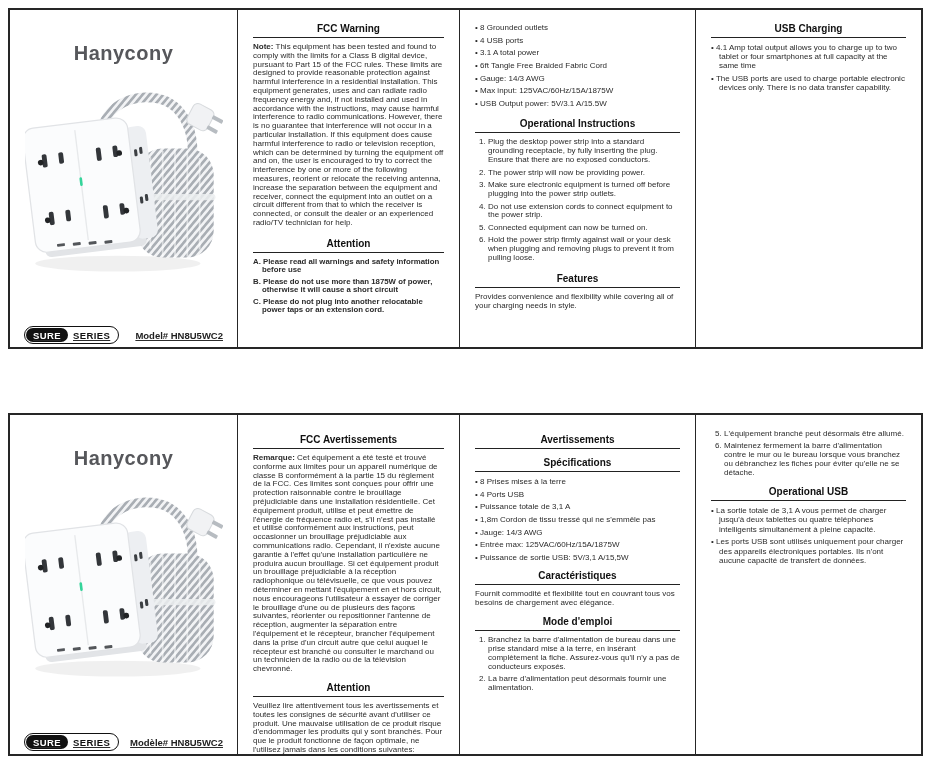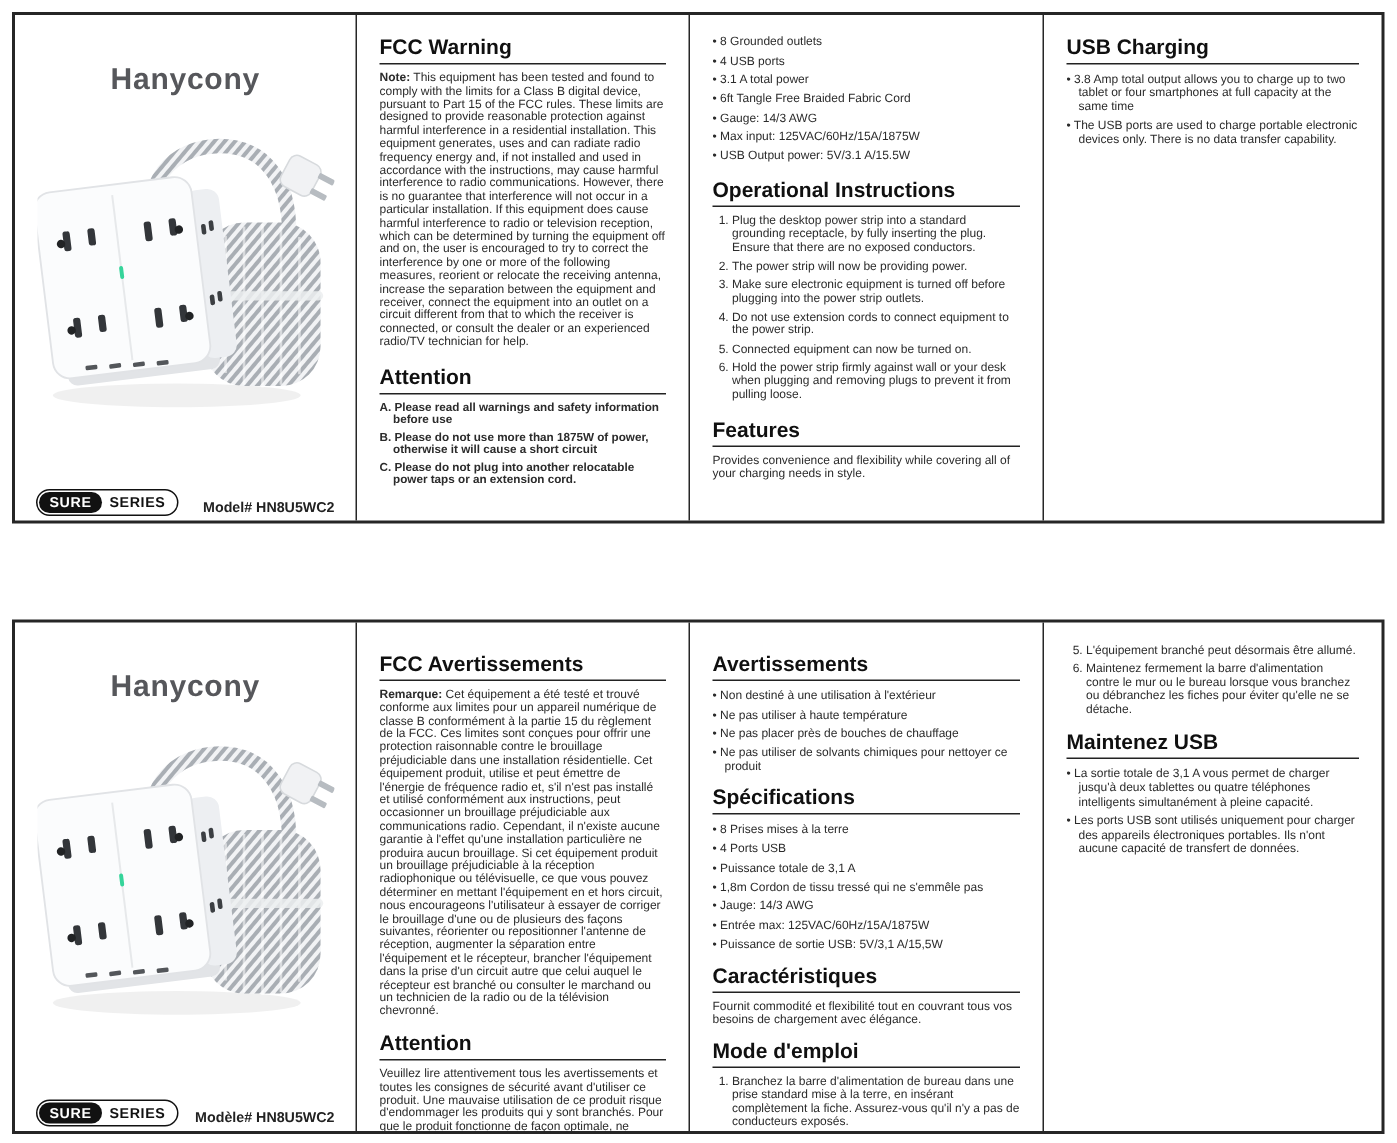--- a/index.html
+++ b/index.html
@@ -15,29 +15,29 @@
   #panel-en{top:8px;height:341px;}
   #panel-fr{top:413px;height:343px;}
   .col{box-sizing:border-box;padding:11px 15px 9px;overflow:hidden;}
   .col + .col{border-left:1.5px solid #262626;}
   .col-product{width:227px;display:flex;flex-direction:column;align-items:center;padding:8px 14px 3px;}
   .col-fcc{width:222px;}
   .col-mid{width:236px;}
   .col-right{flex:1;}
   .logo{margin-top:24px;font-size:20px;font-weight:800;color:#56575b;letter-spacing:.5px;}
   .product-art{width:198px;height:204px;margin-top:6px;}
-  .bottom-row{margin-top:auto;width:100%;display:flex;align-items:flex-end;justify-content:space-between;}
+  .bottom-row{margin-top:auto;width:100%;display:flex;align-items:center;justify-content:space-between;text-decoration:underline;}
   .badge{display:inline-flex;align-items:center;border:1.5px solid #111;border-radius:999px;padding:1px;font-weight:800;font-size:9.5px;letter-spacing:.4px;white-space:nowrap;}
   .badge-left{background:#111;color:#fff;border-radius:999px;padding:1.5px 7px;}
   .badge-right{color:#111;padding:1.5px 7px 1.5px 5px;}
   .model{font-size:9.5px;font-weight:700;color:#222;}
   .sec{margin-top:10px;}
   .sec:first-child{margin-top:2px;}
   #panel-fr .sec{margin-top:8px;}
-  .sec-title{font-size:14px;font-weight:700;color:#101010;border-bottom:1.6px solid #222;padding-bottom:3px;margin:0 0 5px 0;}
+  .sec-title{font-size:10px;font-weight:700;color:#101010;border-bottom:1.6px solid #222;padding-bottom:3px;margin:0 0 5px 0;text-align:center;}
   .body{font-size:8px;line-height:1.1;margin:0;}
   .blist{list-style:none;margin:2px 0 0 0;padding:0;font-size:8px;line-height:1.15;}
   .blist li{margin-bottom:3.5px;padding-left:8px;text-indent:-8px;}
   .blist li::before{content:"• ";}
   .alist{font-size:7.8px;font-weight:700;line-height:1.12;margin-top:2px;}
   .alist div{padding-left:9px;text-indent:-9px;margin-bottom:2.5px;}
   .nlist{margin:2px 0 0 0;padding-left:13px;font-size:8px;line-height:1.12;}
   .nlist li{margin-bottom:3.5px;}
 </style>
 </head>
@@ -166,21 +166,21 @@
     <div class="sec">
       <h3 class="sec-title">Features</h3>
       <p class="body">Provides convenience and flexibility while covering all of your charging needs in style.</p>
     </div>
   </div>
 
   <div class="col col-right">
     <div class="sec">
       <h3 class="sec-title">USB Charging</h3>
       <ul class="blist">
-        <li>3.8 Amp total output allows you to charge up to two tablet or four smartphones at full capacity at the same time</li>
+        <li>4.1 Amp total output allows you to charge up to two tablet or four smartphones at full capacity at the same time</li>
         <li>The USB ports are used to charge portable electronic devices only. There is no data transfer capability.</li>
       </ul>
     </div>
   </div>
 </div>
 
 <div class="panel" id="panel-fr">
   <div class="col col-product">
     <div class="logo">Hanycony</div>
     <svg class="product-art" viewBox="0 0 222 232">
@@ -202,26 +202,20 @@
     </div>
     <div class="sec">
       <h3 class="sec-title">Attention</h3>
       <p class="body">Veuillez lire attentivement tous les avertissements et toutes les consignes de sécurité avant d'utiliser ce produit. Une mauvaise utilisation de ce produit risque d'endommager les produits qui y sont branchés. Pour que le produit fonctionne de façon optimale, ne l'utilisez jamais dans les conditions suivantes:</p>
     </div>
   </div>
 
   <div class="col col-mid">
     <div class="sec">
       <h3 class="sec-title">Avertissements</h3>
-      <ul class="blist">
-        <li>Non destiné à une utilisation à l'extérieur</li>
-        <li>Ne pas utiliser à haute température</li>
-        <li>Ne pas placer près de bouches de chauffage</li>
-        <li>Ne pas utiliser de solvants chimiques pour nettoyer ce produit</li>
-      </ul>
     </div>
     <div class="sec">
       <h3 class="sec-title">Spécifications</h3>
       <ul class="blist">
         <li>8 Prises mises à la terre</li>
         <li>4 Ports USB</li>
         <li>Puissance totale de 3,1 A</li>
         <li>1,8m Cordon de tissu tressé qui ne s'emmêle pas</li>
         <li>Jauge: 14/3 AWG</li>
         <li>Entrée max: 125VAC/60Hz/15A/1875W</li>
@@ -241,20 +235,20 @@
       </ol>
     </div>
   </div>
 
   <div class="col col-right">
     <ol class="nlist" start="5" style="margin-top:4px">
       <li>L'équipement branché peut désormais être allumé.</li>
       <li>Maintenez fermement la barre d'alimentation contre le mur ou le bureau lorsque vous branchez ou débranchez les fiches pour éviter qu'elle ne se détache.</li>
     </ol>
     <div class="sec">
-      <h3 class="sec-title">Maintenez USB</h3>
+      <h3 class="sec-title">Operational USB</h3>
       <ul class="blist">
         <li>La sortie totale de 3,1 A vous permet de charger jusqu'à deux tablettes ou quatre téléphones intelligents simultanément à pleine capacité.</li>
         <li>Les ports USB sont utilisés uniquement pour charger des appareils électroniques portables. Ils n'ont aucune capacité de transfert de données.</li>
       </ul>
     </div>
   </div>
 </div>
 
 </body></html>

